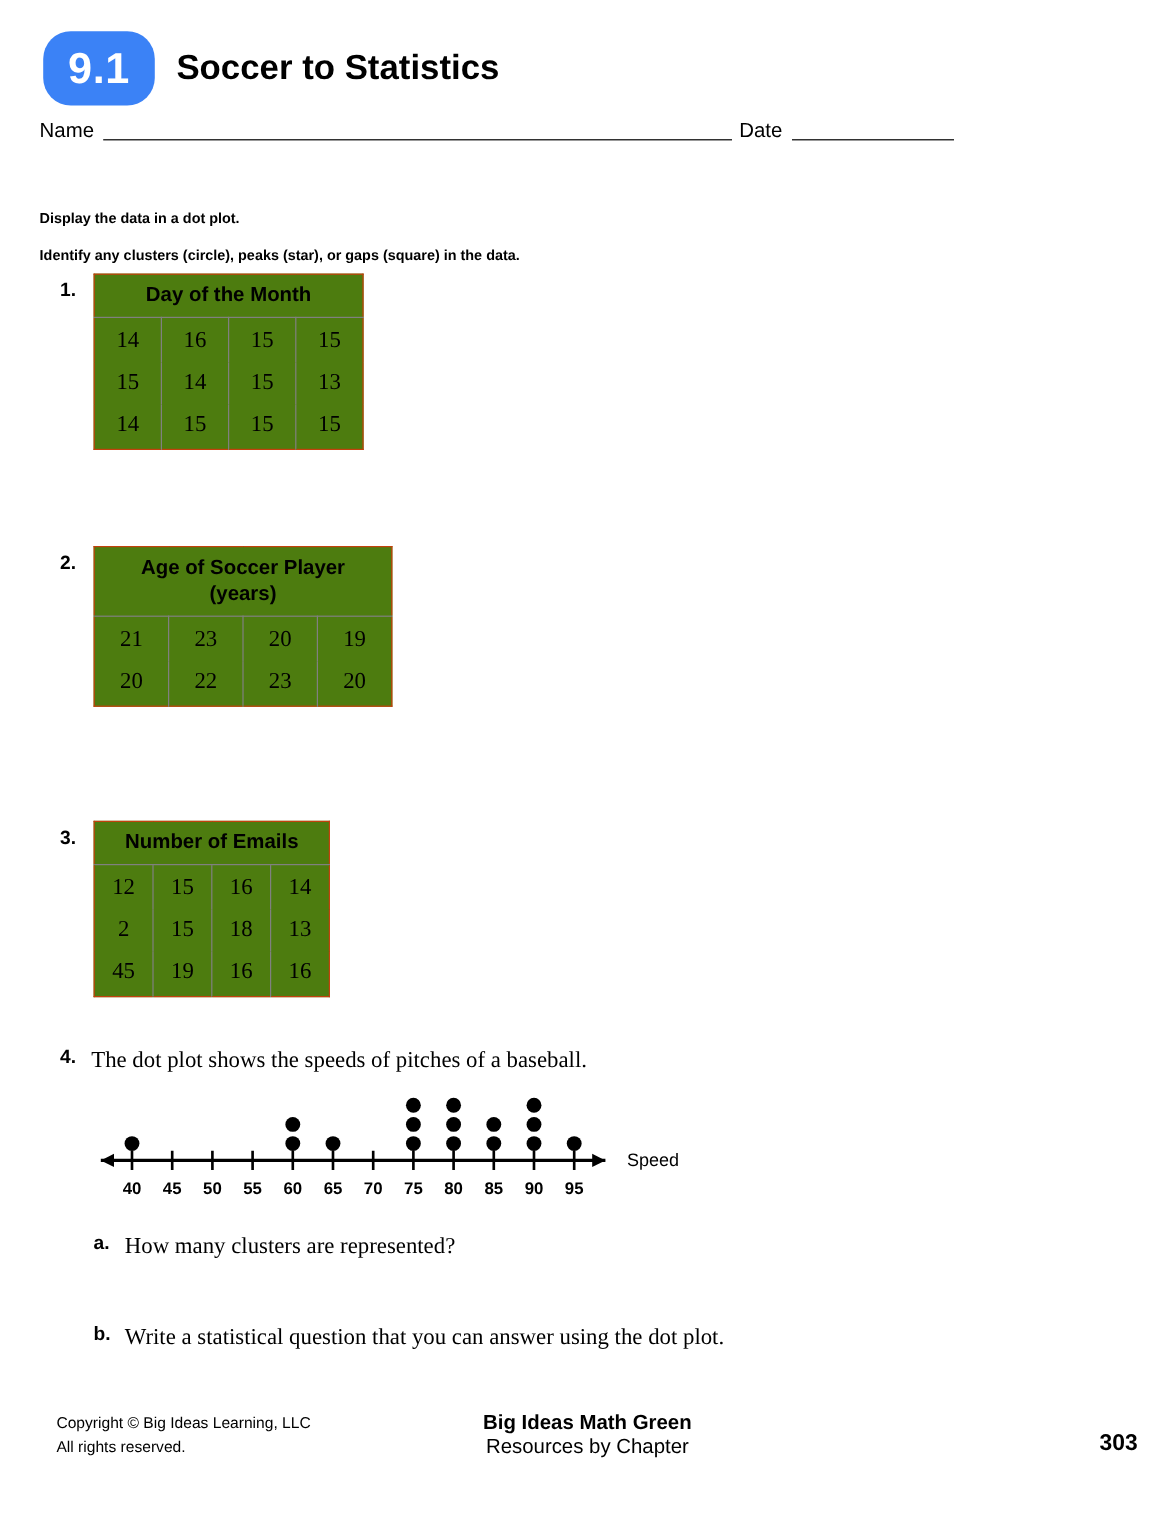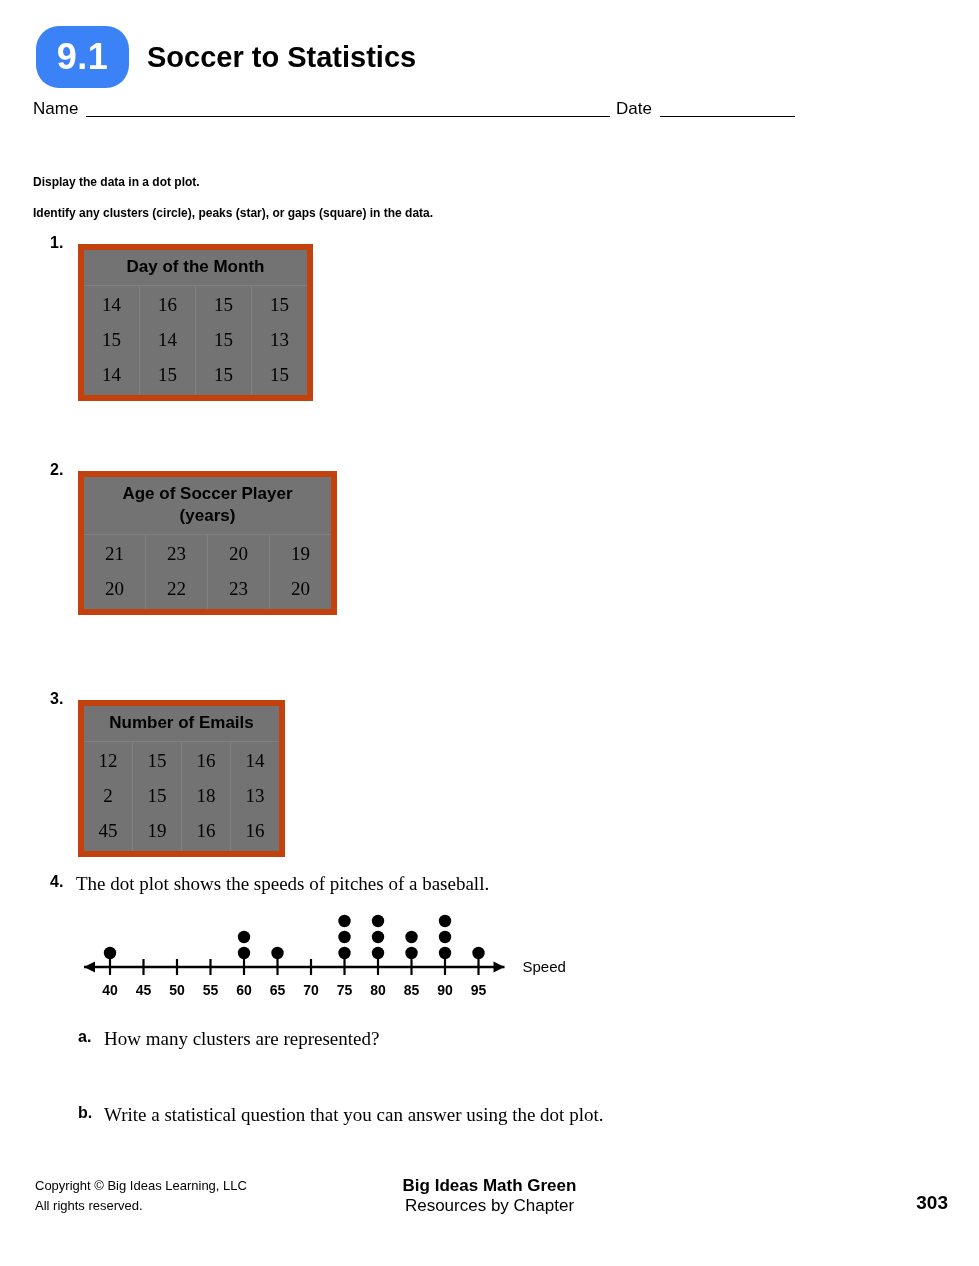--- a/index.html
+++ b/index.html
@@ -86,24 +86,23 @@
     align-items: flex-start;
   }
   .prob-num {
     font-family: "Liberation Sans", sans-serif;
     font-weight: bold;
     font-size: 16px;
     width: 28px;
     padding-top: 6px;
   }
   .data-table {
-    border: 6px solid #c2410c;
+    border: 1px solid #c2410c;
     border-collapse: collapse;
-    background: #737373;
-    margin-top: 16px;
+    background: #4d7c0f;
   }
   .data-table thead th {
     font-family: "Liberation Sans", sans-serif;
     font-weight: bold;
     font-size: 17px;
     padding: 6px 10px 7px 10px;
     border-bottom: 1px solid #808080;
     line-height: 22px;
     text-align: center;
   }
@@ -175,21 +174,21 @@
     position: absolute;
     left: 31px;
     top: 1176px;
     width: 917px;
     height: 56px;
     font-family: "Liberation Sans", sans-serif;
     font-size: 13px;
   }
   .footer-left {
     position: absolute;
-    left: 4px;
+    left: 16px;
     top: 0;
     line-height: 20px;
   }
   .footer-center {
     position: absolute;
     left: 0;
     right: 0;
     top: 0;
     text-align: center;
     line-height: 20px;

